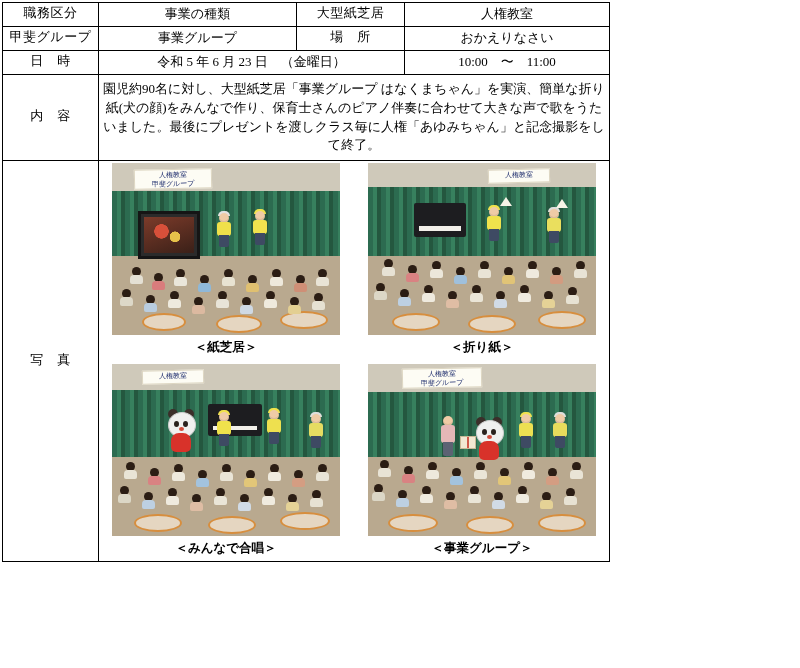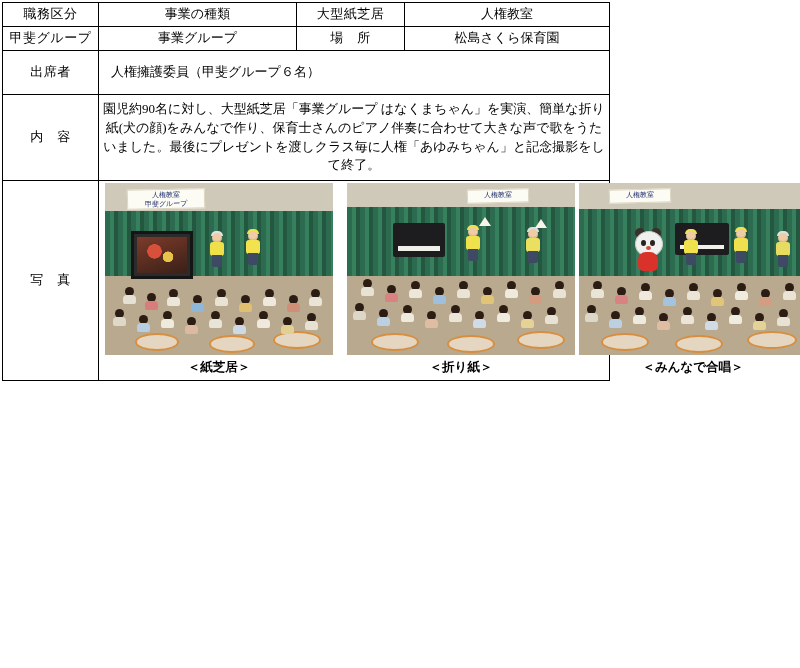--- a/index.html
+++ b/index.html
@@ -32,38 +32,40 @@
     font-size: 13px;
     line-height: 1.45;
     padding: 2px 4px;
     vertical-align: middle;
     text-align: center;
     box-sizing: border-box;
   }
   .lbl {
     letter-spacing: 0.5px;
     white-space: nowrap;
+    font-family: Liberation Mono, monospace;
   }
   .row1 td, .row2 td, .row3 td { height: 24px; }
   .cell-attendees { height: 44px; }
   .content-label { vertical-align: middle; }
   .content-body {
     text-align: left;
     font-size: 13px;
     line-height: 1.62;
     padding: 6px 7px 7px 7px;
     height: 86px;
     vertical-align: top;
   }
   .photo-label { vertical-align: middle; width: 96px; }
   .photo-cell { padding: 6px 4px 4px 4px; vertical-align: top; }
 
   .photo-grid {
     display: flex;
-    flex-direction: row;
+    flex-direction: column;
+    gap: 6px;
   }
   .photo-row {
     display: flex;
     justify-content: space-around;
     gap: 10px;
   }
   .photo-item {
     display: flex;
     flex-direction: column;
     align-items: center;
@@ -282,25 +284,26 @@
       <tr class="row1">
         <td class="lbl">職務区分</td>
         <td>事業の種類</td>
         <td class="lbl">大型紙芝居</td>
         <td>人権教室</td>
       </tr>
       <tr class="row2">
         <td class="lbl">甲斐グループ</td>
         <td>事業グループ</td>
         <td class="lbl">場　所</td>
-        <td>松島さくら保育園</td>
+        <td>おかえりなさい</td>
       </tr>
-      <tr>
-        <td class="lbl cell-attendees">出席者</td>
-        <td class="cell-attendees" colspan="3" style="text-align:left;padding-left:12px;">人権擁護委員（甲斐グループ６名）</td>
+      <tr class="row3">
+        <td class="lbl">日　時</td>
+        <td colspan="2">令和 5 年 6 月 23 日　（金曜日）</td>
+        <td>10:00　〜　11:00</td>
       </tr>
       <tr>
         <td class="lbl content-label">内　容</td>
         <td class="content-body" colspan="3">園児約90名に対し、大型紙芝居「事業グループ はなくまちゃん」を実演、簡単な折り紙(犬の顔)をみんなで作り、保育士さんのピアノ伴奏に合わせて大きな声で歌をうたいました。最後にプレゼントを渡しクラス毎に人権「あゆみちゃん」と記念撮影をして終了。</td>
       </tr>
       <tr>
         <td class="lbl photo-label">写　真</td>
         <td class="photo-cell" colspan="3">
           <div class="photo-grid">
 

